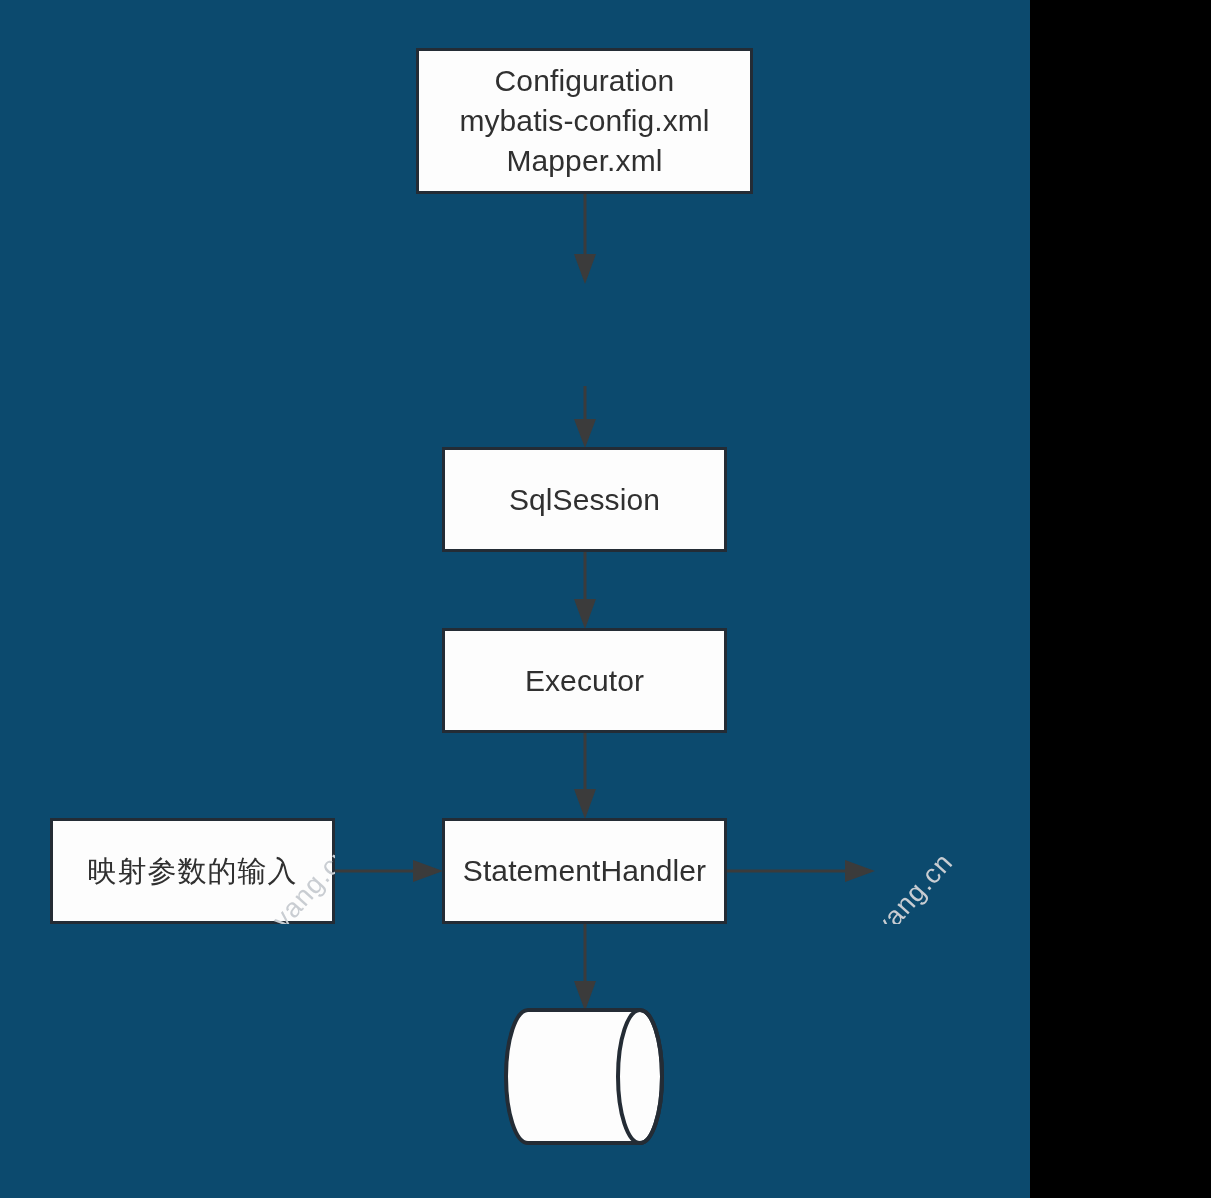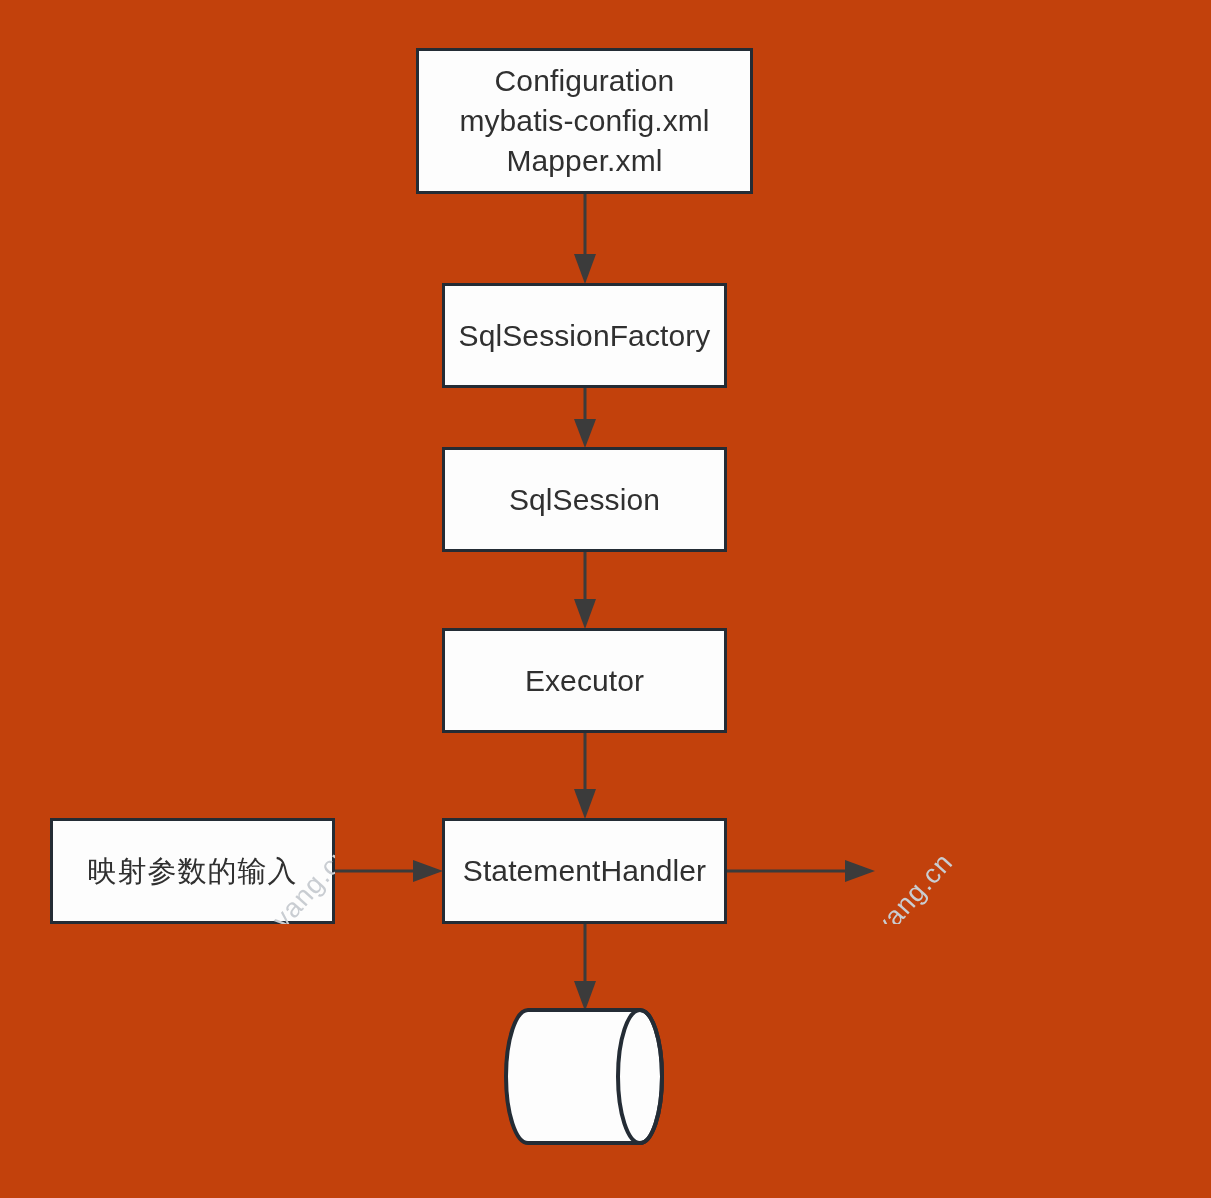--- a/index.html
+++ b/index.html
@@ -8,23 +8,23 @@
     background: #000000;
   }
   body {
     width: 1211px;
     height: 1198px;
     overflow: hidden;
     font-family: "Liberation Sans", "DejaVu Sans", sans-serif;
   }
   #canvas {
     position: relative;
-    width: 1211px;
+    width: 1030px;
     height: 1198px;
-    background: #c2410c;
+    background: #0c4a6e;
     text-decoration: underline;
   }
   .node {
     position: absolute;
     box-sizing: border-box;
     background: #fdfdfd;
     border: 3px solid #242c35;
     display: flex;
     align-items: center;
     justify-content: center;
@@ -128,23 +128,20 @@
       <polygon points="14,89 3,59 25,59" fill="#3b3b3b"></polygon>
     </svg>
   </div>
 
   <div class="node" style="left:416px; top:48px; width:337px; height:146px;">
     <div class="node-label">Configuration
 mybatis-config.xml
 Mapper.xml</div>
   </div>
 
-  <div class="node" style="left:442px; top:283px; width:285px; height:105px;">
-    <div class="node-label">SqlSessionFactory</div>
-  </div>
 
   <div class="node" style="left:442px; top:628px; width:285px; height:105px;">
     <div class="node-label">Executor</div>
   </div>
 
   <div class="node" style="left:442px; top:447px; width:285px; height:105px;">
     <div class="node-label">SqlSession</div>
   </div>
 
   <div class="node" style="left:442px; top:818px; width:285px; height:106px;align-items:center;">

